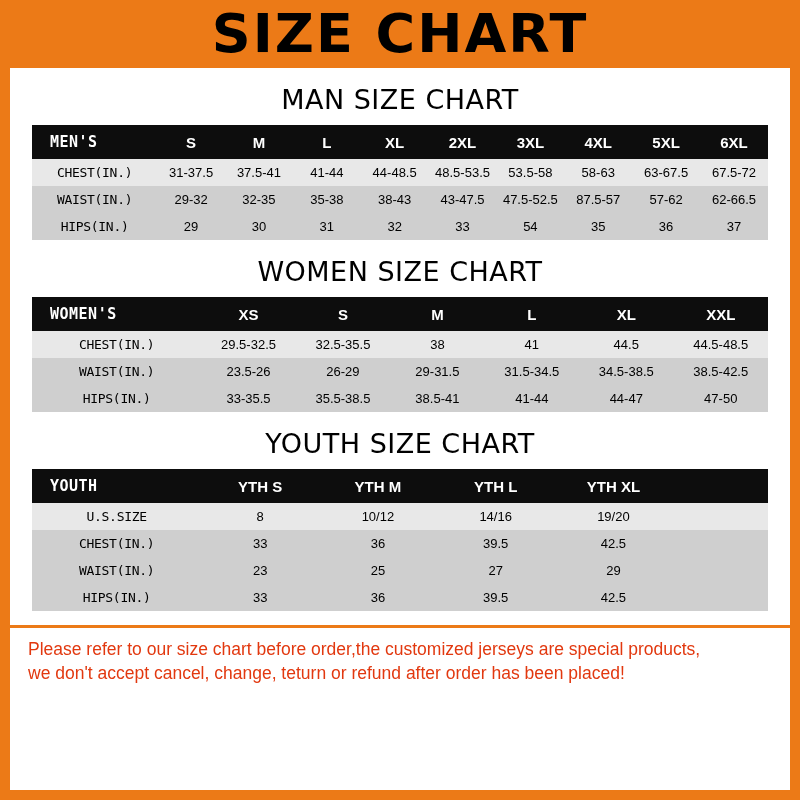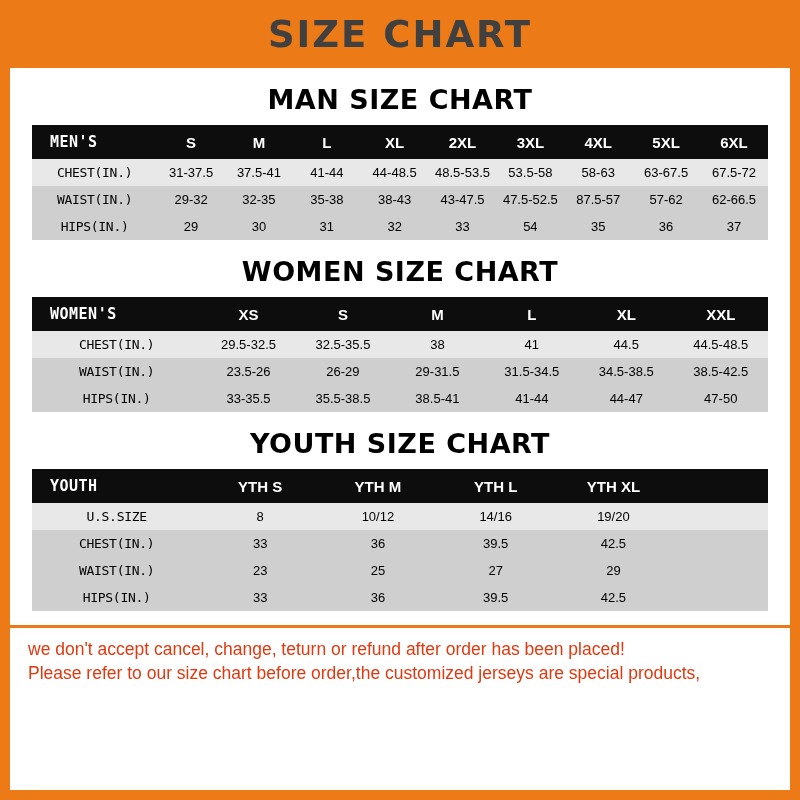--- a/index.html
+++ b/index.html
@@ -21,30 +21,30 @@
     background: #ec7a17;
     height: 68px;
     margin: 0 -10px;
     display: flex;
     align-items: center;
     justify-content: center;
   }
   .header-title {
     font-family: "DejaVu Sans", sans-serif;
     font-weight: bold;
-    font-size: 37px;
+    font-size: 54px;
     letter-spacing: 2px;
-    color: #404040;
+    color: #000000;
     line-height: 1;
   }
   .section { padding: 0 22px; }
   .section-title {
     text-align: center;
     font-family: "DejaVu Sans", sans-serif;
-    font-weight: bold;
+    font-weight: normal;
     font-size: 27px;
     letter-spacing: 0.5px;
     color: #000000;
     margin: 16px 0 10px 0;
   }
   table {
     width: 100%;
     border-collapse: collapse;
     table-layout: fixed;
   }
@@ -285,18 +285,18 @@
           <td>39.5</td>
           <td>42.5</td>
           <td></td>
           <td></td>
         </tr>
       </tbody>
     </table>
   </div>
 
   <div class="footer">
+    <p>Please refer to our size chart before order,the customized jerseys are special products,</p>
     <p>we don't accept cancel, change, teturn or refund after order has been placed!</p>
-    <p>Please refer to our size chart before order,the customized jerseys are special products,</p>
   </div>
 
   <div class="bottom-bar"></div>
 </div>
 
 </body></html>

